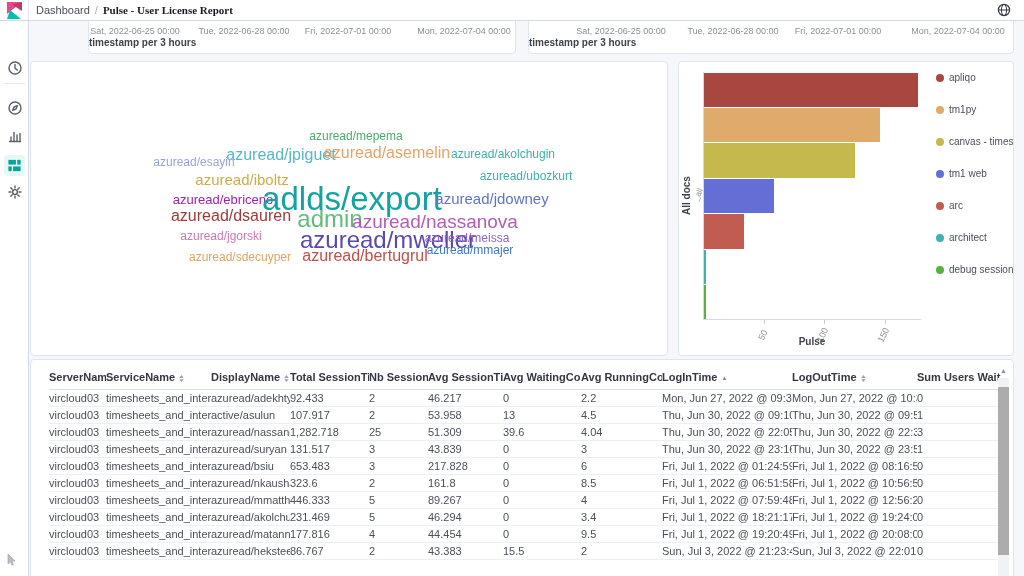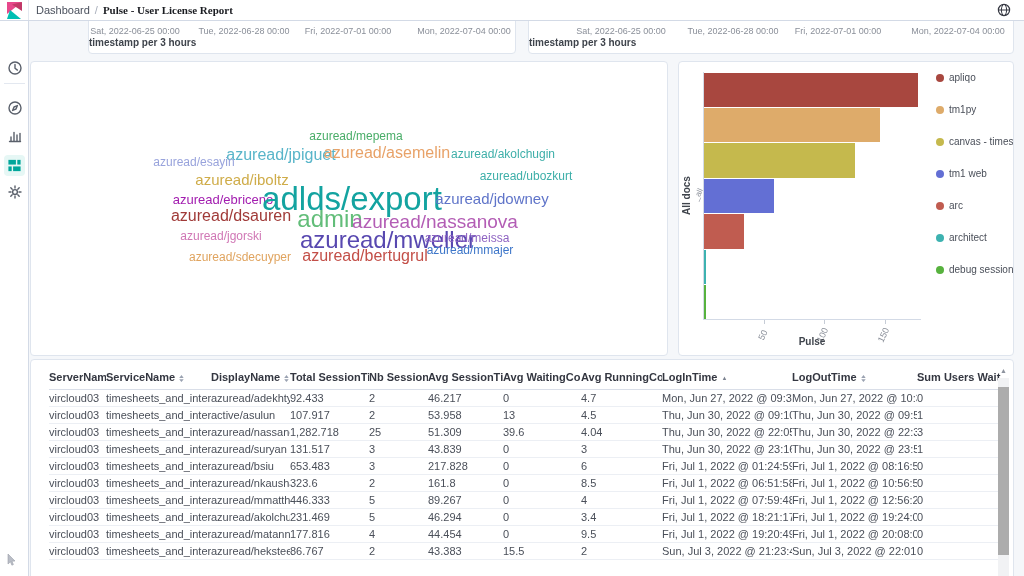--- a/index.html
+++ b/index.html
@@ -263,21 +263,21 @@
         </thead>
       <tbody id="tbody">
           <tr>
             <td>vircloud03</td>
             <td>timesheets_and_internalfpm</td>
             <td>azuread/adekhtyar</td>
             <td>92.433</td>
             <td>2</td>
             <td>46.217</td>
             <td>0</td>
-            <td>4.7</td>
+            <td>2.2</td>
             <td>Mon, Jun 27, 2022 @ 09:35:27.652</td>
             <td>Mon, Jun 27, 2022 @ 10:36:52.644</td>
             <td>0</td>
           </tr>
           <tr>
             <td>vircloud03</td>
             <td>timesheets_and_internalfpm</td>
             <td>active/asulun</td>
             <td>107.917</td>
             <td>2</td>

